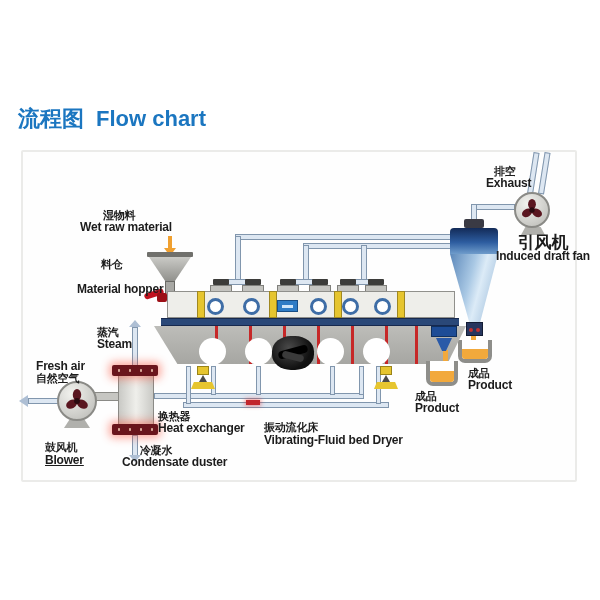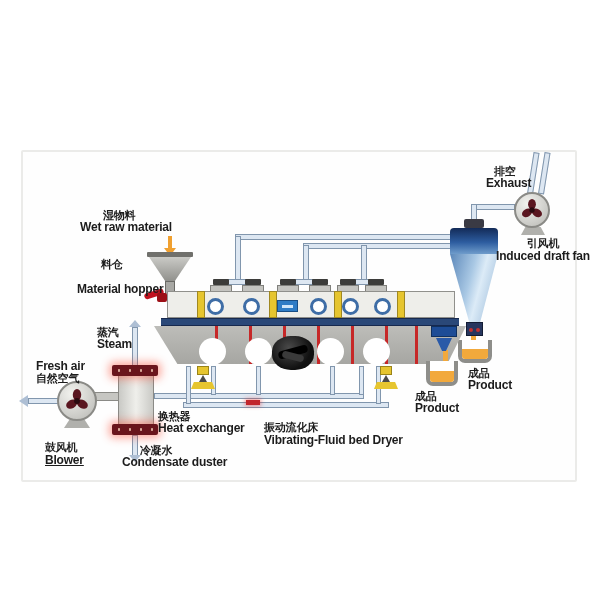--- a/index.html
+++ b/index.html
@@ -14,21 +14,21 @@
   
   .pipe{position:absolute;background:#dde7f2;border:1px solid #8196ad;box-sizing:border-box;z-index:1;}
   .tip{position:absolute;width:0;height:0;z-index:1;}
   
   .lbl{position:absolute;font-size:12px;font-weight:bold;color:#1c1c1c;
        white-space:nowrap;letter-spacing:-0.2px;line-height:12px;z-index:6;}
   .lbl.zh{font-size:11px;}
   .cblock{position:absolute;text-align:center;z-index:6;}
   .cblock div{font-size:12px;font-weight:bold;color:#1c1c1c;white-space:nowrap;
               letter-spacing:-0.2px;line-height:12.5px;}
-  .cblock .zh{font-size:11px;}
+  .cblock .zh{font-size:17px;}
   
   .metal{position:absolute;box-sizing:border-box;z-index:2;}
   .container-u{position:absolute;background:#ffffff;border:4px solid #8e8e8a;border-top:none;
                border-radius:0 0 7px 7px;box-sizing:border-box;z-index:2;}
   .container-u .fill{position:absolute;left:0;right:0;bottom:0;background:#f2a93c;
                      border-radius:0 0 3px 3px;}
   .sight{position:absolute;width:17px;height:17px;border-radius:50%;background:#fff;
          border:3px solid #3e6da6;box-sizing:border-box;z-index:3;}
   .post{position:absolute;width:8px;background:#e6c52f;border:1px solid #a08820;
         box-sizing:border-box;z-index:3;}
@@ -42,20 +42,23 @@
                            radial-gradient(circle 2px at 40px 50%, #d8a898 55%, transparent 60%);}
   .fan-case{position:absolute;border-radius:50%;border:2px solid #8a8a86;box-sizing:border-box;
             background:radial-gradient(circle at 35% 30%, #f2f2ee, #b8b8b4);z-index:3;}
   svg.fanblades{position:absolute;z-index:4;}
 </style>
 </head>
 <body>
 
 <div class="stage">
 
+  <div class="title-row">
+    <span class="zh">流程图</span><span>Flow chart</span>
+  </div>
 
   <div class="panel"></div>
 
   <div class="pipe" style="left:235px;top:234px;width:220px;height:6px;"></div>
   <div class="pipe" style="left:303px;top:243px;width:150px;height:6px;"></div>
   <div class="pipe" style="left:235px;top:236px;width:6px;height:46px;"></div>
   <div class="pipe" style="left:303px;top:245px;width:6px;height:37px;"></div>
   <div class="pipe" style="left:361px;top:245px;width:6px;height:37px;"></div>
   <div class="pipe" style="left:218px;top:279px;width:41px;height:6px;"></div>
   <div class="pipe" style="left:218px;top:283px;width:6px;height:8px;"></div>

